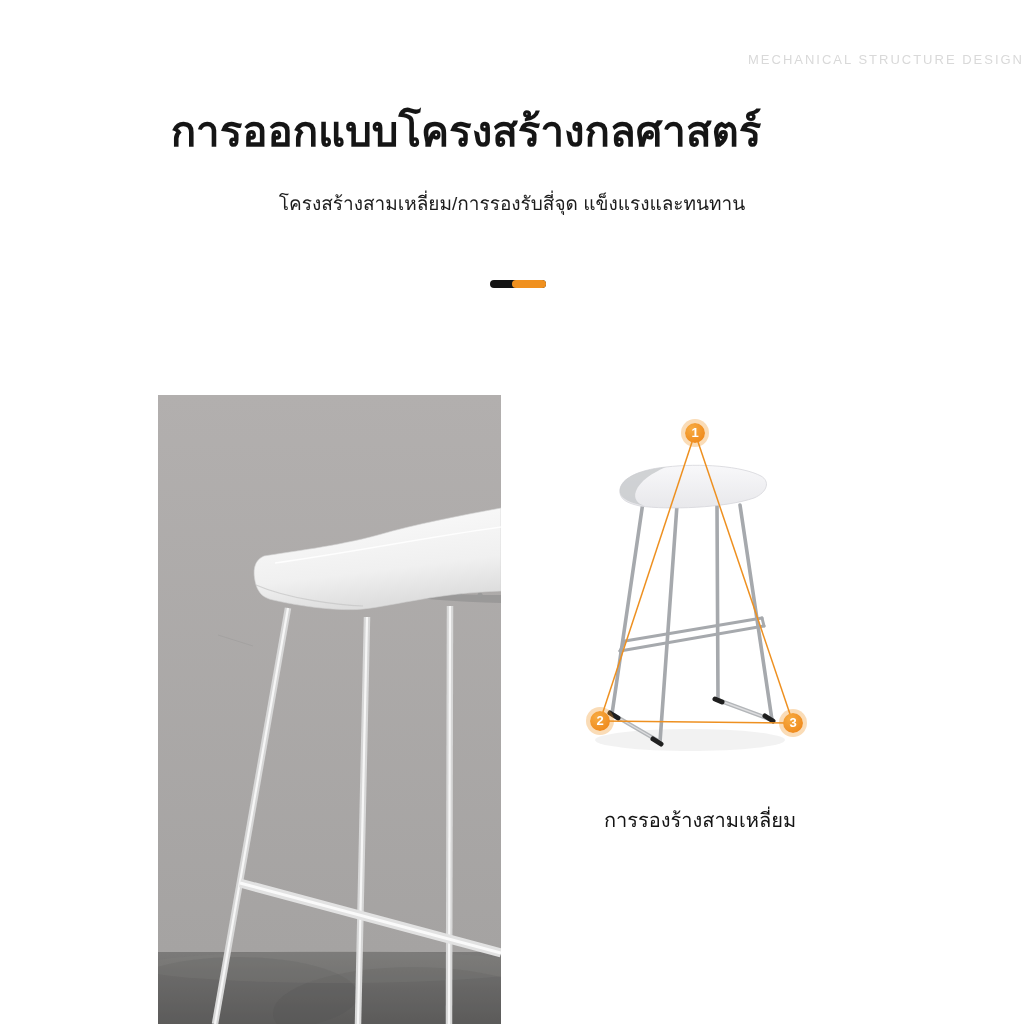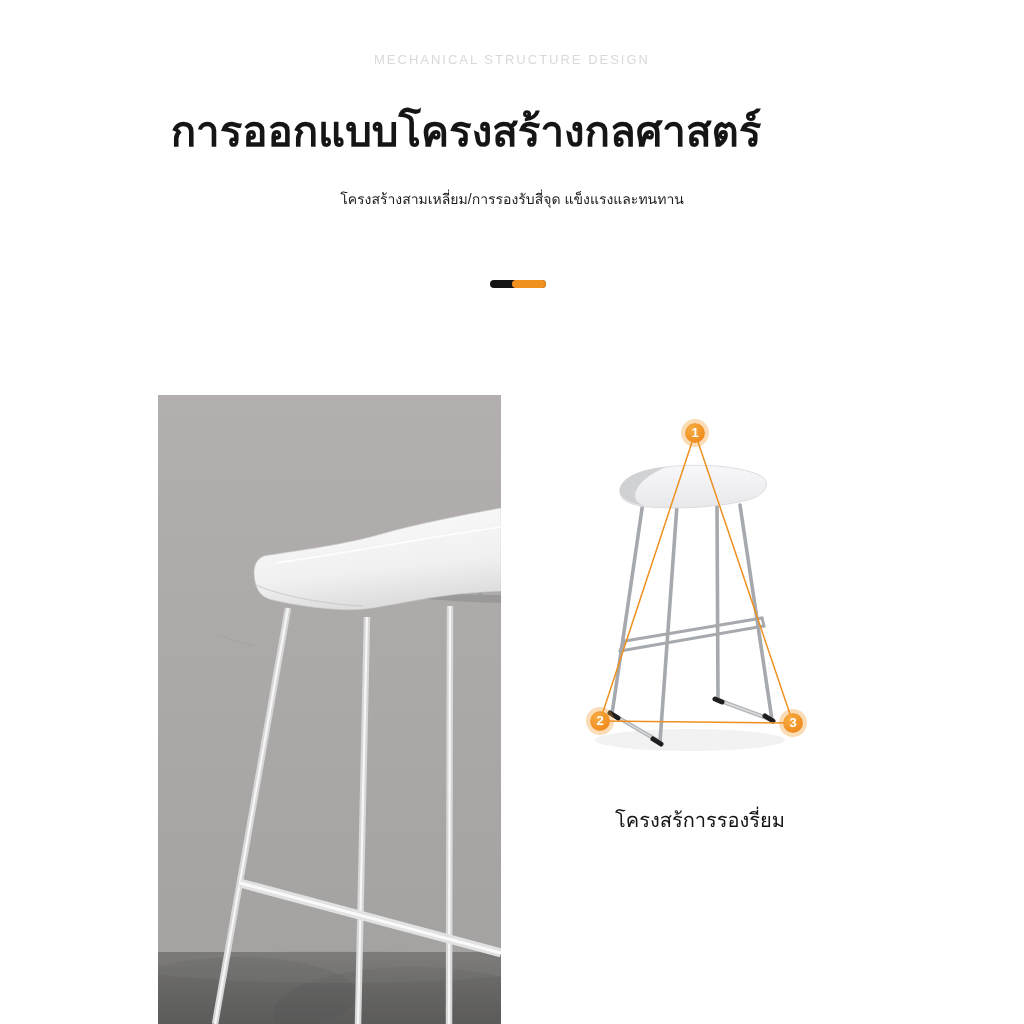--- a/index.html
+++ b/index.html
@@ -1,30 +1,30 @@
 <!DOCTYPE html>
 <html><head>
 <meta charset="utf-8">
 <style>
   html,body{margin:0;padding:0;}
   body{
     width:1024px;height:1024px;position:relative;background:#ffffff;
     font-family:"Liberation Sans","DejaVu Sans",sans-serif;overflow:hidden;
   }
   .eyebrow{
-    position:absolute;top:52px;left:0;width:1024px;text-align:center;
+    position:absolute;top:52px;left:0;width:1024px;text-align:right;
     font-size:13px;letter-spacing:2px;color:#d9d9d9;font-weight:400;
   }
   .title{
     position:absolute;top:98px;left:0;width:932px;text-align:center;
     font-size:42px;font-weight:600;color:#151515;
   }
   .subtitle{
     position:absolute;top:188px;left:0;width:1024px;text-align:center;
-    font-size:14px;font-weight:500;color:#1c1c1c;
+    font-size:19px;font-weight:500;color:#1c1c1c;
   }
   .divider{
     position:absolute;top:280px;left:490px;width:56px;height:8px;
     background:#141414;border-radius:4px;
   }
   .divider-accent{
     position:absolute;top:0;right:0;width:34px;height:8px;
     background:#f0901e;border-radius:4px;
   }
   .photo{
@@ -162,13 +162,13 @@
       <path d="M145,35 L50,323"></path>
       <path d="M145,35 L243,325"></path>
       <path d="M50,323 L243,325"></path>
     </g>
   </svg>
   <div class="marker" style="left:135px;top:25px;">1</div>
   <div class="marker" style="left:40px;top:313px;">2</div>
   <div class="marker" style="left:233px;top:315px;">3</div>
 </div>
 
-<div class="caption">โครงสร้การรองรี่ยม</div>
+<div class="caption">การรองร้างสามเหลี่ยม</div>
 
 </body></html>

